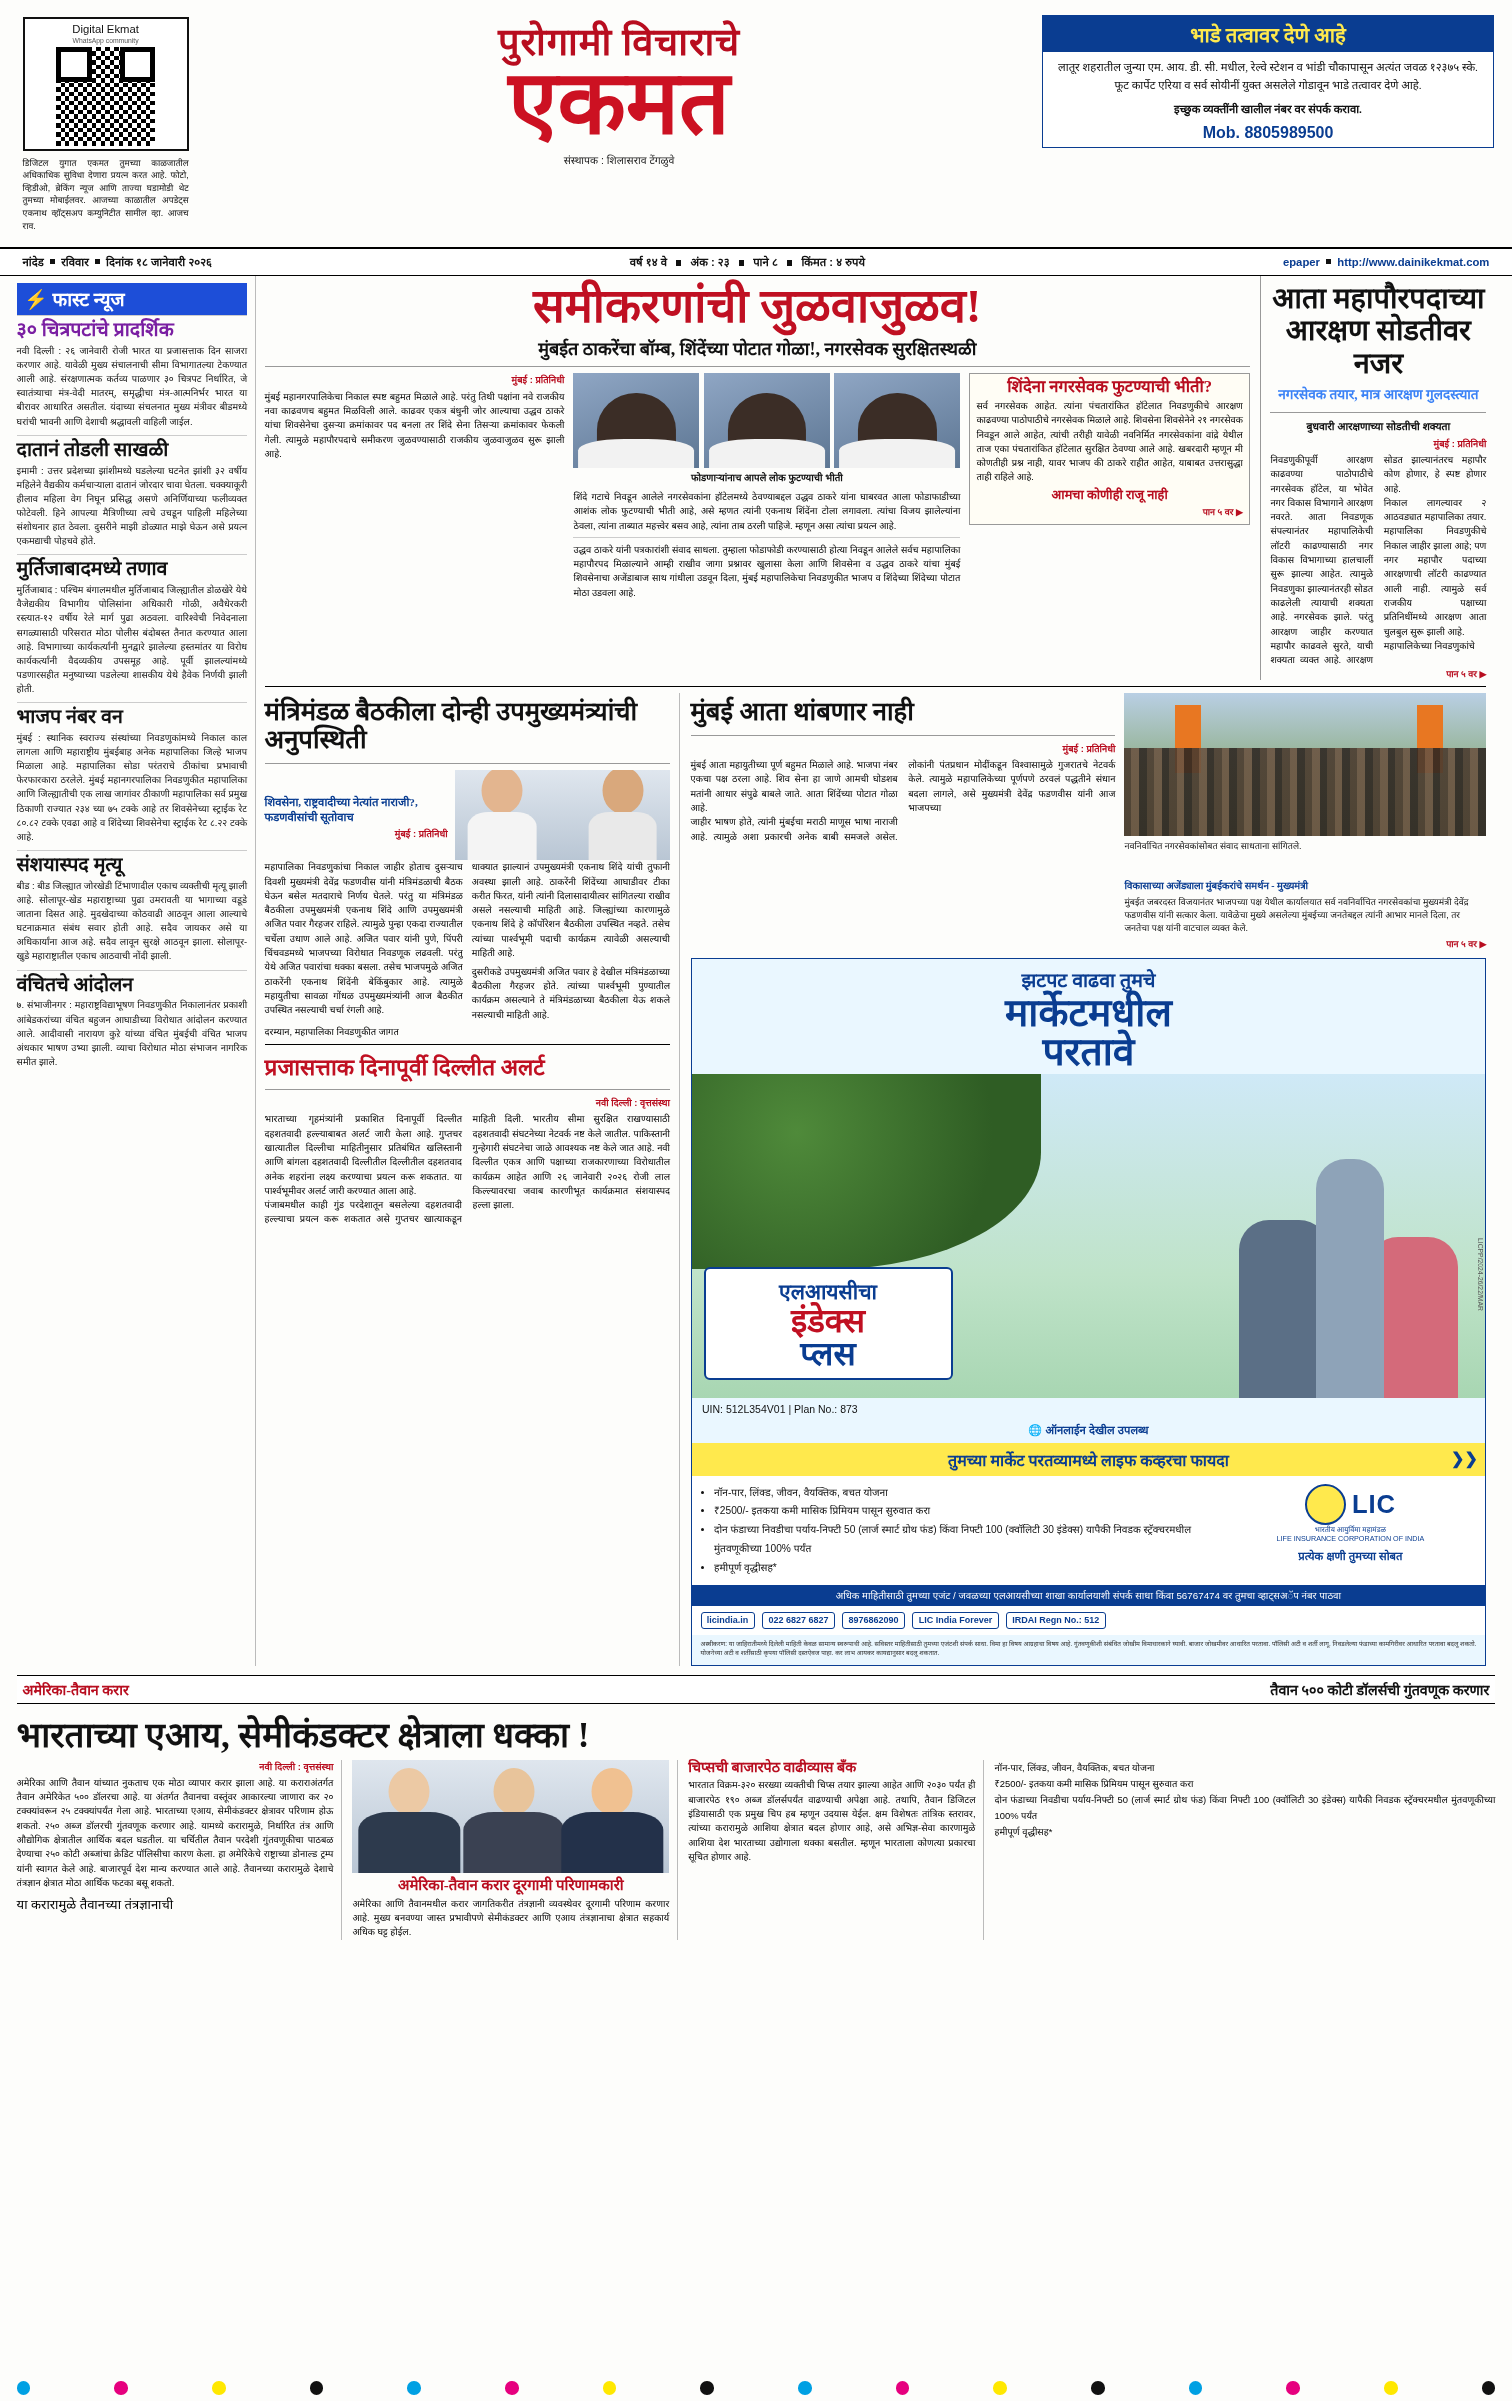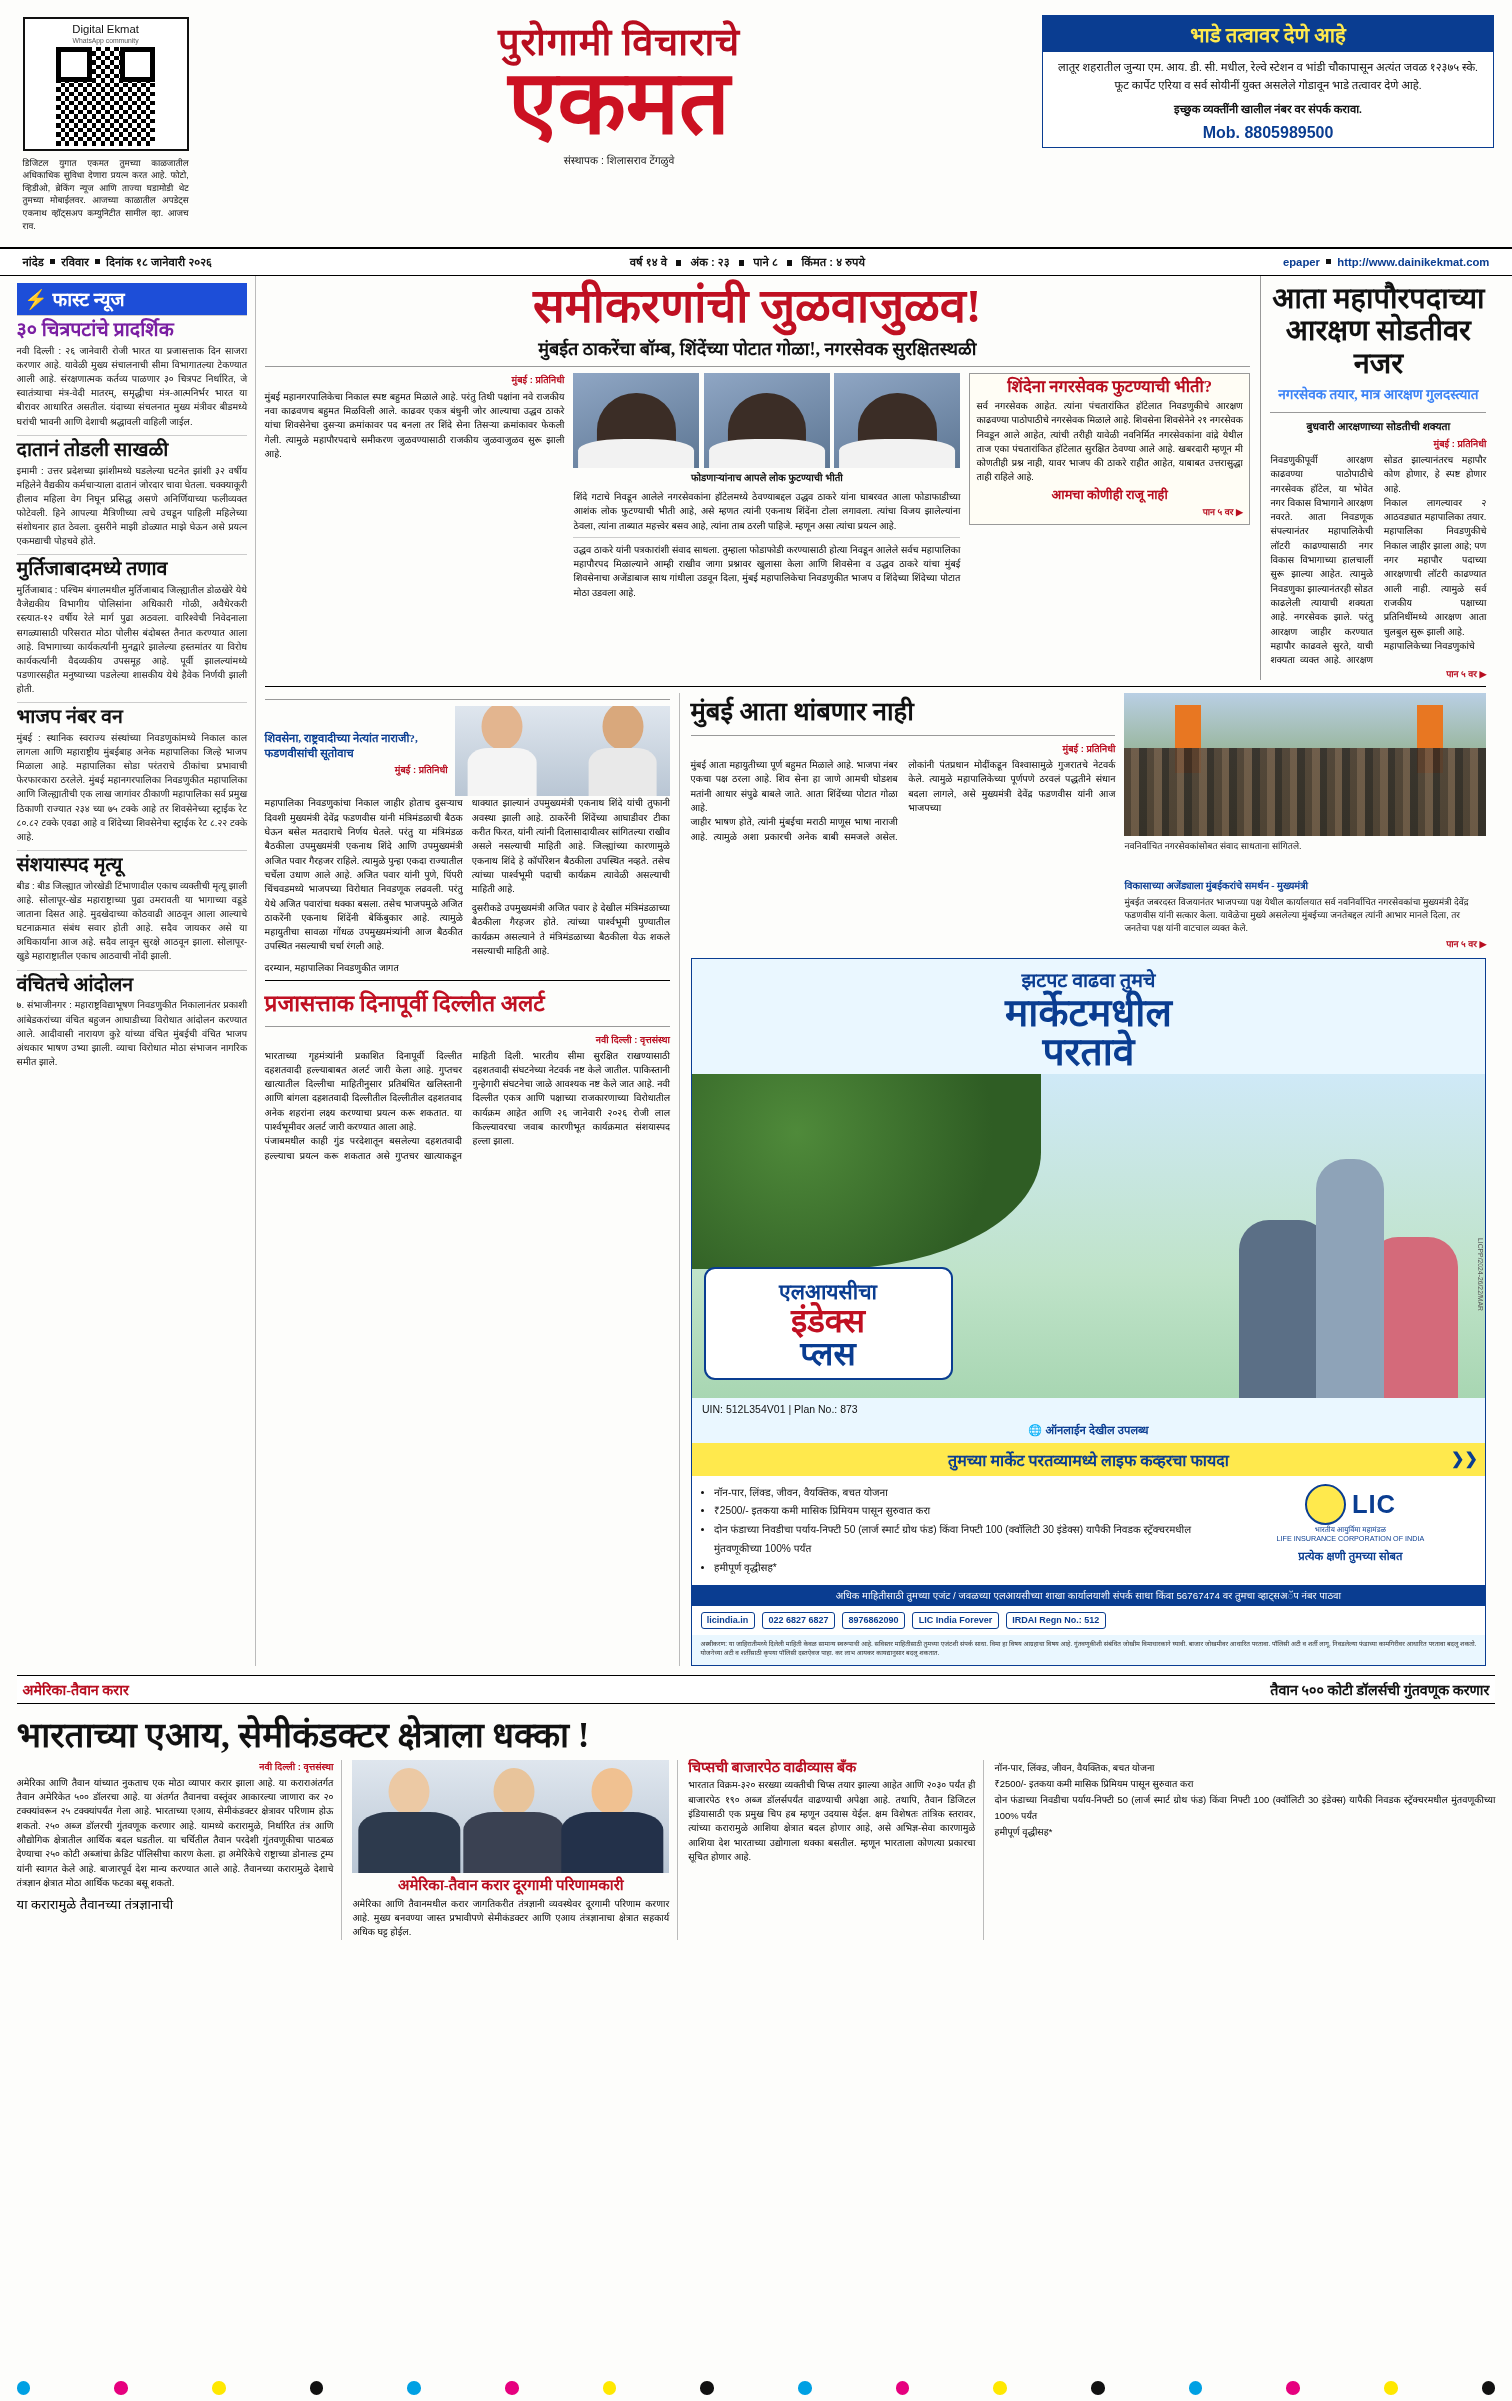--- a/index.html
+++ b/index.html
@@ -281,21 +281,21 @@
     background: linear-gradient(180deg,#cfe9f7 0%,#bfe3c9 62%,#a8d6b2 100%);
     overflow: hidden;
   }
   .lic-tree {
     position:absolute; top:0; left:0; width:44%; height:60%;
     background: radial-gradient(circle at 30% 30%, #4f8a3a, #2f5d24 70%);
     border-radius: 0 0 60% 0;
   }
   .lic-badge {
     position:absolute; left:12px; bottom:18px; width:249px; background:#fff;
-    border:2.3px solid #0a3d91; border-radius:11px; padding:7.5px 9px; text-align:center;
+    border:2.3px solid #0a3d91; border-radius:6px; padding:7.5px 9px; text-align:center;
   }
   .lic-badge .b1 { font-size:21px; font-weight:bold; color:#0a3d91; font-family:"Liberation Serif", serif;}
   .lic-badge .b2 { font-size:33px; font-weight:bold; color:#c01022; line-height:1.0; font-family:"Liberation Serif", serif;}
   .lic-badge .b3 { font-size:33px; font-weight:bold; color:#0a3d91; line-height:1.0; font-family:"Liberation Serif", serif;}
   .lic-people {
     position:absolute; right:0; bottom:0; width:58%; height:86%;
   }
   .lic-people .p {
     position:absolute; bottom:0; border-radius:30px 30px 0 0;
   }
@@ -514,20 +514,21 @@
           </div>
           <div class="pg-ref"><span>पान ५ वर</span> <span class="tri">▶</span></div>
         </div>
       </div>
 
       <div class="divider" style="border-top:1.5px solid #000"></div>
 
       <div style="display:flex; gap:10.5px;">
 
         <div style="width:34%; border-right:0.8px solid #bbb; padding-right:9px;">
+          <div class="story-head">मंत्रिमंडळ बैठकीला दोन्ही उपमुख्यमंत्र्यांची अनुपस्थिती</div>
           <div class="divider"></div>
           <div style="display:flex; gap:7.5px;">
             <div style="width:46%">
               <div class="story-kicker">शिवसेना, राष्ट्रवादीच्या नेत्यांत नाराजी?, फडणवीसांची सूतोवाच</div>
               <div class="byline">
                 <span>मुंबई</span>
                 <span> : </span>
                 <span>प्रतिनिधी</span>
               </div>
             </div>

